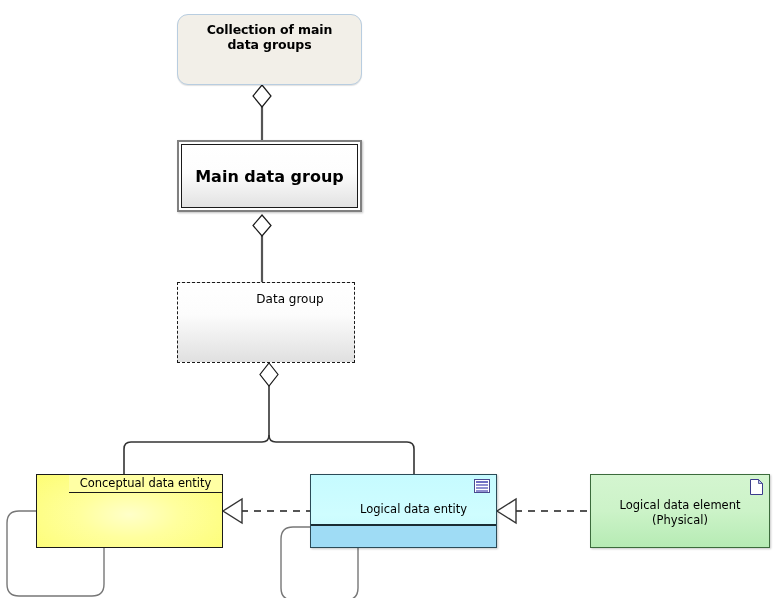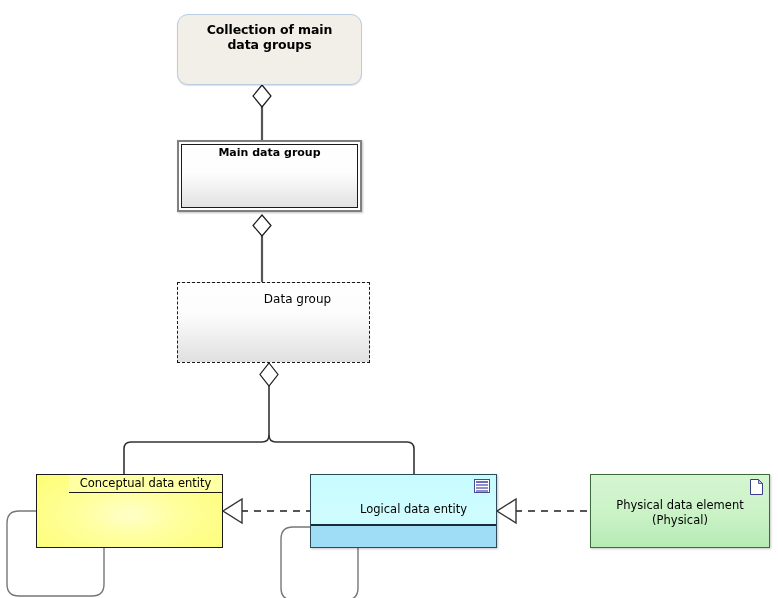--- a/index.html
+++ b/index.html
@@ -60,32 +60,32 @@
     box-shadow: 1px 1px 2px rgba(0,0,0,0.25);
   }
   .n-maingroup .inner {
     position: absolute;
     left: 2px; top: 2px; right: 2px; bottom: 2px;
     border: 1px solid #1a1a1a;
     background: linear-gradient(to bottom, #ffffff 0%, #fdfdfd 45%, #e2e2e2 100%);
   }
   .n-maingroup .title {
     position: relative;
-    margin-top: 4px;
-    text-align: center;
-    font-size: 11px;
+    margin-top: 25px;
+    text-align: center;
+    font-size: 16px;
     font-weight: bold;
     color: #000;
     z-index: 2;
   }
 
   
   .n-datagroup {
     left: 177px; top: 272px;
-    width: 193px; height: 81px;
+    width: 178px; height: 81px;
     border: 1px dashed #1a1a1a;
     background: linear-gradient(to bottom, #ffffff 0%, #fcfcfc 40%, #e0e0e0 100%);
     padding-left: 48px;
   }
   .n-datagroup .title {
     margin-top: 9px;
     text-align: center;
     font-size: 12px;
     color: #000;
   }
@@ -247,18 +247,18 @@
     </div>
     <div class="foot"></div>
   </div>
 
   <div class="node n-physical">
     <svg class="icon-artifact" viewBox="0 0 13 16" xmlns="http://www.w3.org/2000/svg">
       <path d="M0.5 0.5 H8.5 L12.5 4.5 V15.5 H0.5 Z" fill="#ffffff" stroke="#3b3b8c" stroke-width="1"></path>
       <path d="M8.5 0.5 V4.5 H12.5 Z" fill="#b9c4e8" stroke="#3b3b8c" stroke-width="0.8"></path>
     </svg>
     <div class="title">
-      <span>Physical data element</span><br>
+      <span>Logical data element</span><br>
       <span>(Physical)</span>
     </div>
   </div>
 
 </div>
 
 </body></html>

